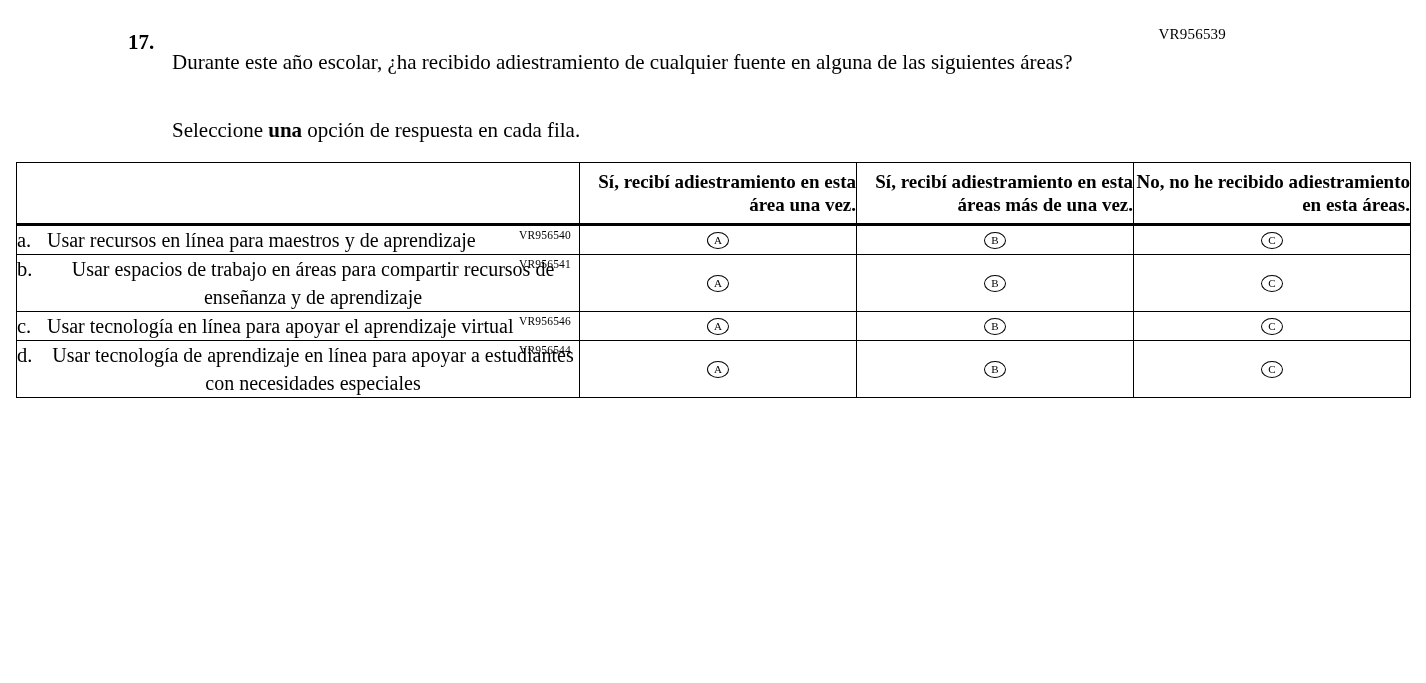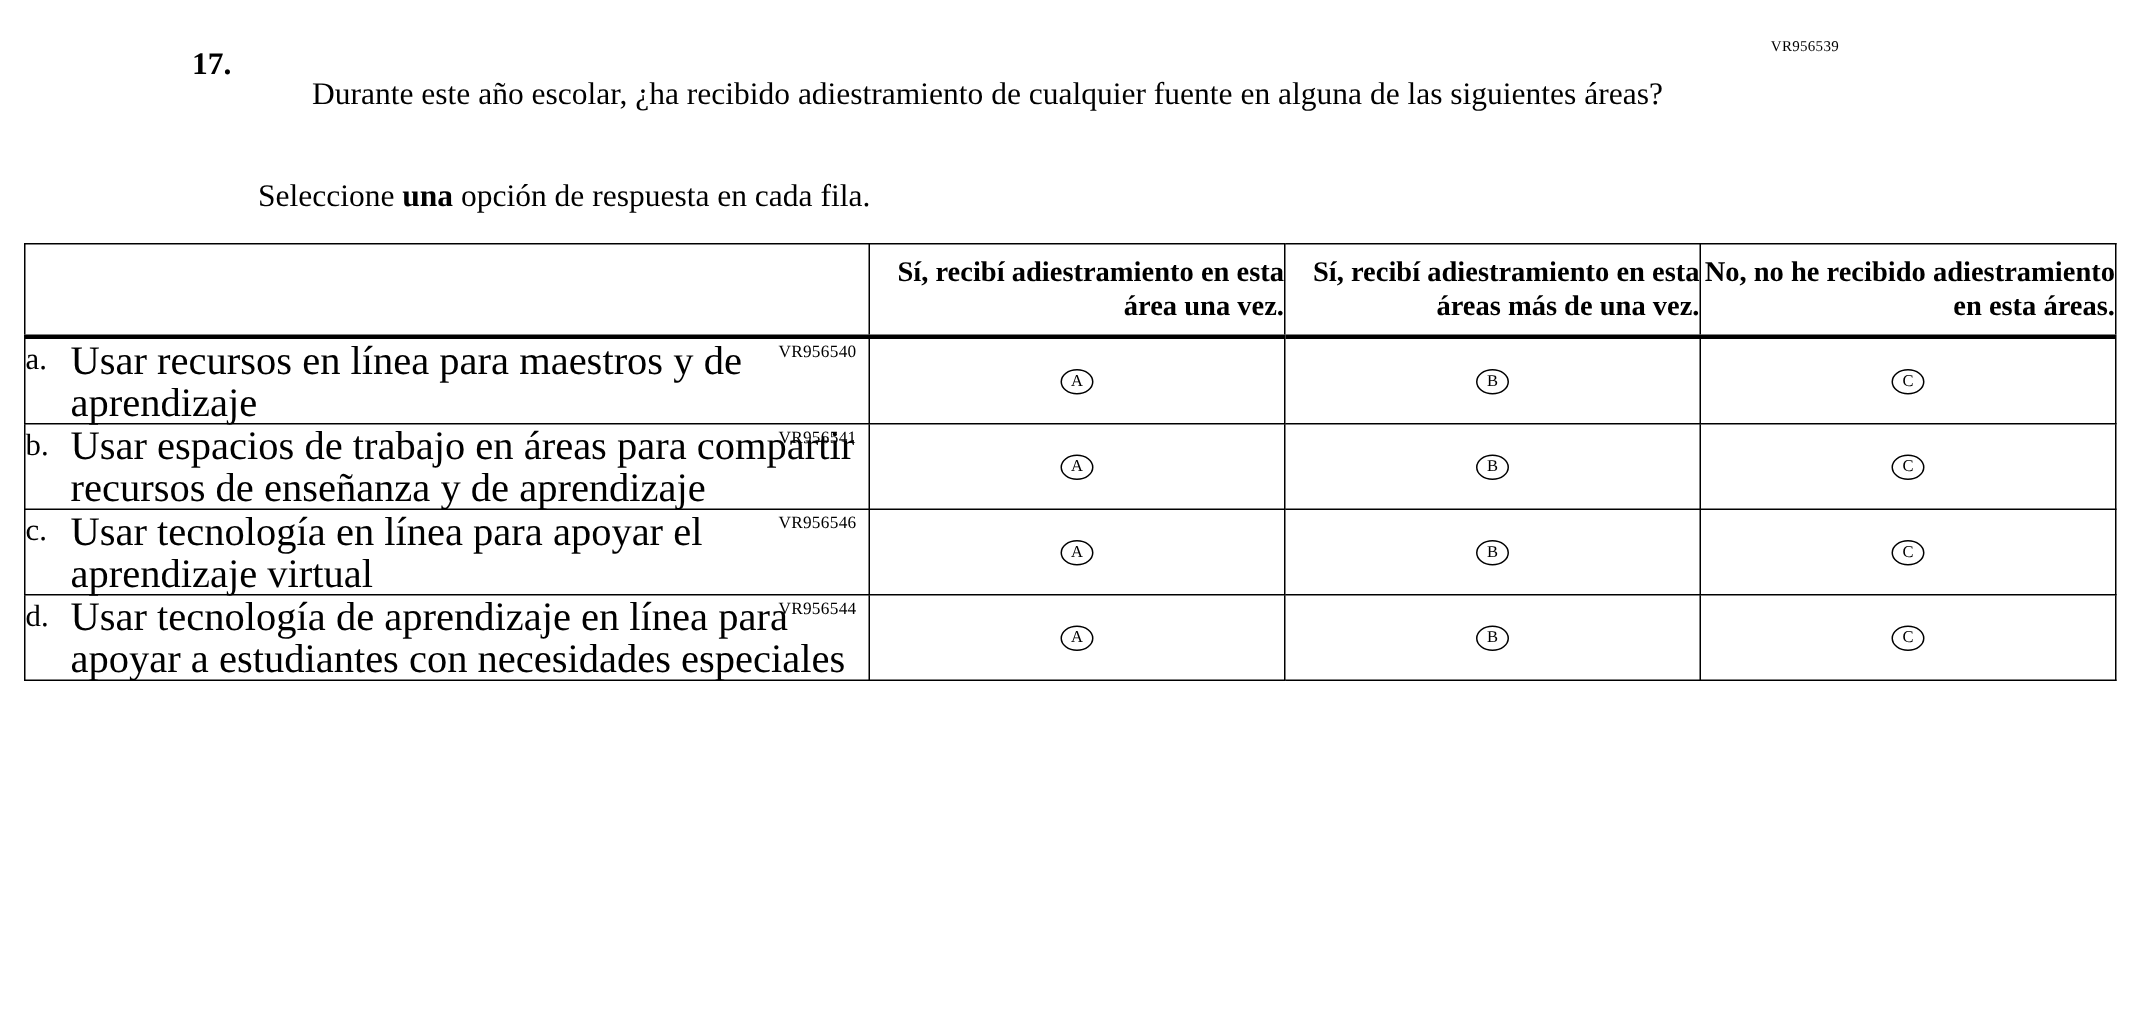--- a/index.html
+++ b/index.html
@@ -25,21 +25,20 @@
   
   .question-block {
     position: absolute;
     left: 128px;
     top: 28px;
     width: 1000px;
   }
   .q-row {
     display: flex;
     align-items: flex-start;
-    justify-content: space-between;
   }
   .q-number {
     font-weight: bold;
     font-size: 21px;
     line-height: 28px;
     width: 44px;
     flex: 0 0 44px;
   }
   .q-text {
     font-size: 21px;
@@ -55,21 +54,21 @@
   }
   .q-instruction b {
     font-weight: bold;
   }
 
   
   .top-varid {
     position: absolute;
     right: 200px;
     top: 26px;
-    font-size: 10px;
+    font-size: 15px;
     letter-spacing: .2px;
     font-family: "Liberation Serif", serif;
   }
 
   
   .grid {
     position: absolute;
     left: 16px;
     top: 162px;
     width: 1394px;
@@ -119,22 +118,23 @@
     display: flex;
     align-items: flex-start;
   }
   .stem-letter {
     flex: 0 0 30px;
     width: 30px;
     font-size: 20.5px;
     line-height: 28px;
   }
   .stem-label {
-    font-size: 27px;
-    line-height: 28px;
+    font-size: 20px;
+    line-height: 28px;
+    text-align: center;
   }
 
   .opt-cell {
     text-align: center;
   }
   .bubble {
     display: inline-block;
     width: 20px;
     height: 15px;
     border: 1.2px solid #000;

